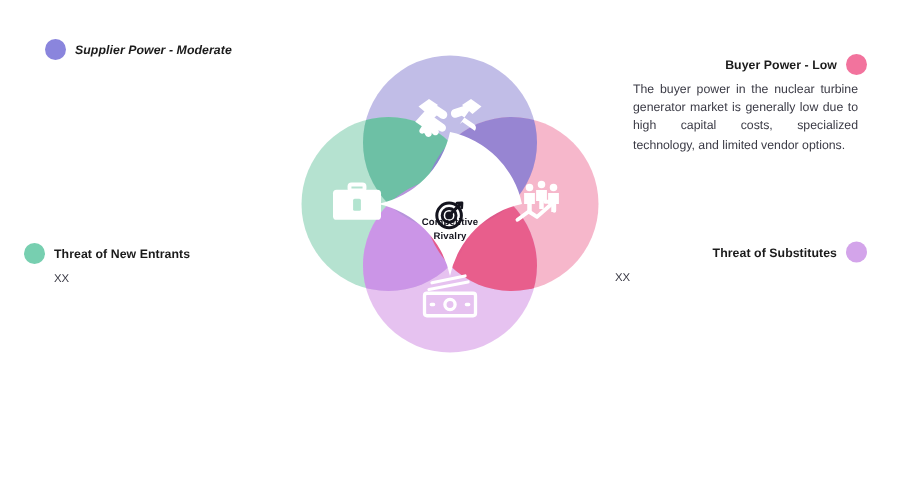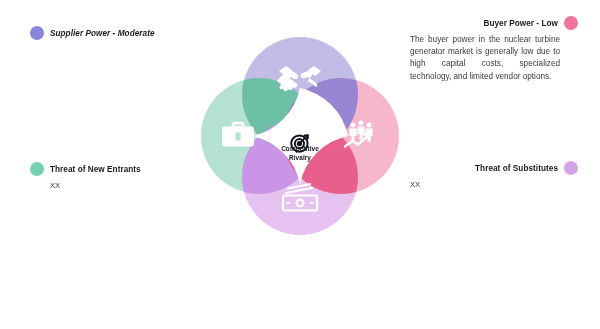--- a/index.html
+++ b/index.html
@@ -51,24 +51,24 @@
   }
   .xx-text {
     font-size: 7.6px;
     color: #3a3a45;
     line-height: 12px;
   }
 
   #block-supplier { left: 30px;  top: 26px;  width: 172px; font-style: italic; }
   #block-supplier .body-text { padding-left: 17px; width: 153px; }
 
-  #block-buyer    { right: 22px; top: 16px;  width: 168px; }
-  #block-buyer .body-text { width: 150px; margin-left: 0; }
-
-  #block-entrants { left: 30px;  top: 162px; width: 172px; }
+  #block-buyer    { right: 22px; top: 36px;  width: 168px; }
+  #block-buyer .body-text { width: 150px; margin-left: 12px; }
+
+  #block-entrants { left: 16px;  top: 162px; width: 172px; }
   #block-entrants .xx-text { padding-left: 20px; }
 
   #block-substitutes { right: 22px; top: 161px; width: 168px; margin-left: 21px; }
   #block-substitutes .xx-text { padding-left: 0; text-align: left; }
 
   
   #venn {
     position: absolute;
     left: 186px;
     top: 22px;

